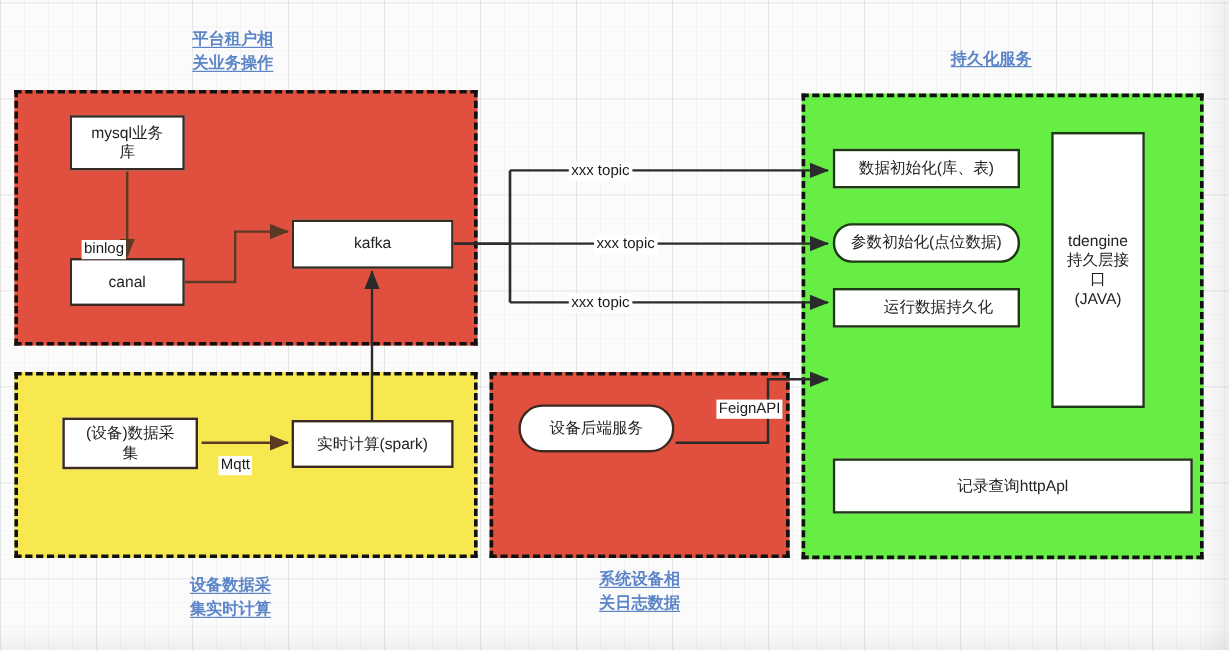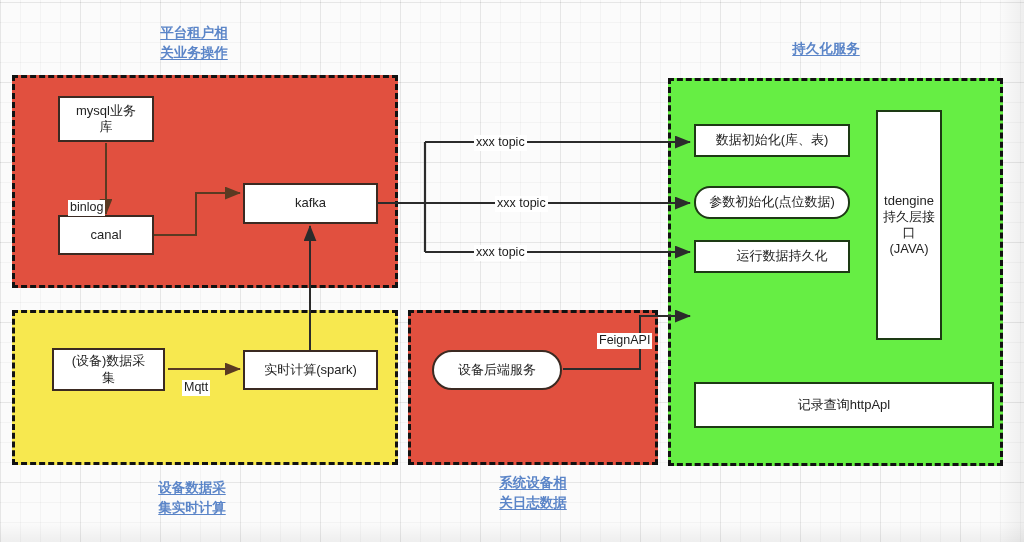--- a/index.html
+++ b/index.html
@@ -145,38 +145,38 @@
 
   <div class="edge-label" style="left:68px;top:168px;margin-top:32px;">binlog</div>
 
   <div class="node" style="left: 52px; top: 348px; width: 113px; height: 43px; white-space: pre-line;">(设备)数据采
 集</div>
 
   <div class="node" style="left: 243px; top: 350px; width: 135px; height: 40px; white-space: pre-line;">实时计算(spark)</div>
 
   <div class="edge-label" style="left:182px;top:380px;">Mqtt</div>
 
-  <div class="node" style="left: 432px; top: 350px; width: 130px; height: 40px; white-space: pre-line; border-radius: 20px;">设备后端服务</div>
+  <div class="node" style="left: 432px; top: 337px; width: 130px; height: 40px; white-space: pre-line; border-radius: 20px;">设备后端服务</div>
 
   <div class="edge-label" style="left:597px;top:333px;">FeignAPI</div>
 
   <div class="edge-label" style="left:474px;top:135px;">xxx topic</div>
   <div class="edge-label" style="left:495px;top:196px;">xxx topic</div>
   <div class="edge-label" style="left:474px;top:245px;">xxx topic</div>
 
   <div class="node green-border" style="left: 694px; top: 124px; width: 156px; height: 33px; white-space: pre-line;">数据初始化(库、表)</div>
 
   <div class="node green-border" style="left: 694px; top: 186px; width: 156px; height: 33px; white-space: pre-line; border-radius: 16px;">参数初始化(点位数据)</div>
 
   <div class="node green-border" style="left: 694px; top: 240px; width: 156px; height: 33px; white-space: pre-line; padding-left: 24px;">运行数据持久化</div>
 
 
   <div class="node green-border" style="left: 694px; top: 382px; width: 300px; height: 46px; white-space: pre-line;">记录查询httpApl</div>
 
-  <div class="node green-border" style="left: 876px; top: 110px; width: 66px; height: 230px; white-space: pre-line;">tdengine
+  <div class="node green-border" style="left: 876px; top: 110px; width: 78px; height: 230px; white-space: pre-line;">tdengine
 持久层接
 口
 (JAVA)</div>
 
   <div class="caption" style="left: 134px; top: 23px; width: 120px; white-space: pre-line;">平台租户相
 关业务操作</div>
 
   <div class="caption" style="left: 770px; top: 39px; width: 112px; white-space: pre-line;">持久化服务</div>
 
   <div class="caption" style="left: 132px; top: 478px; width: 120px; white-space: pre-line;">设备数据采

